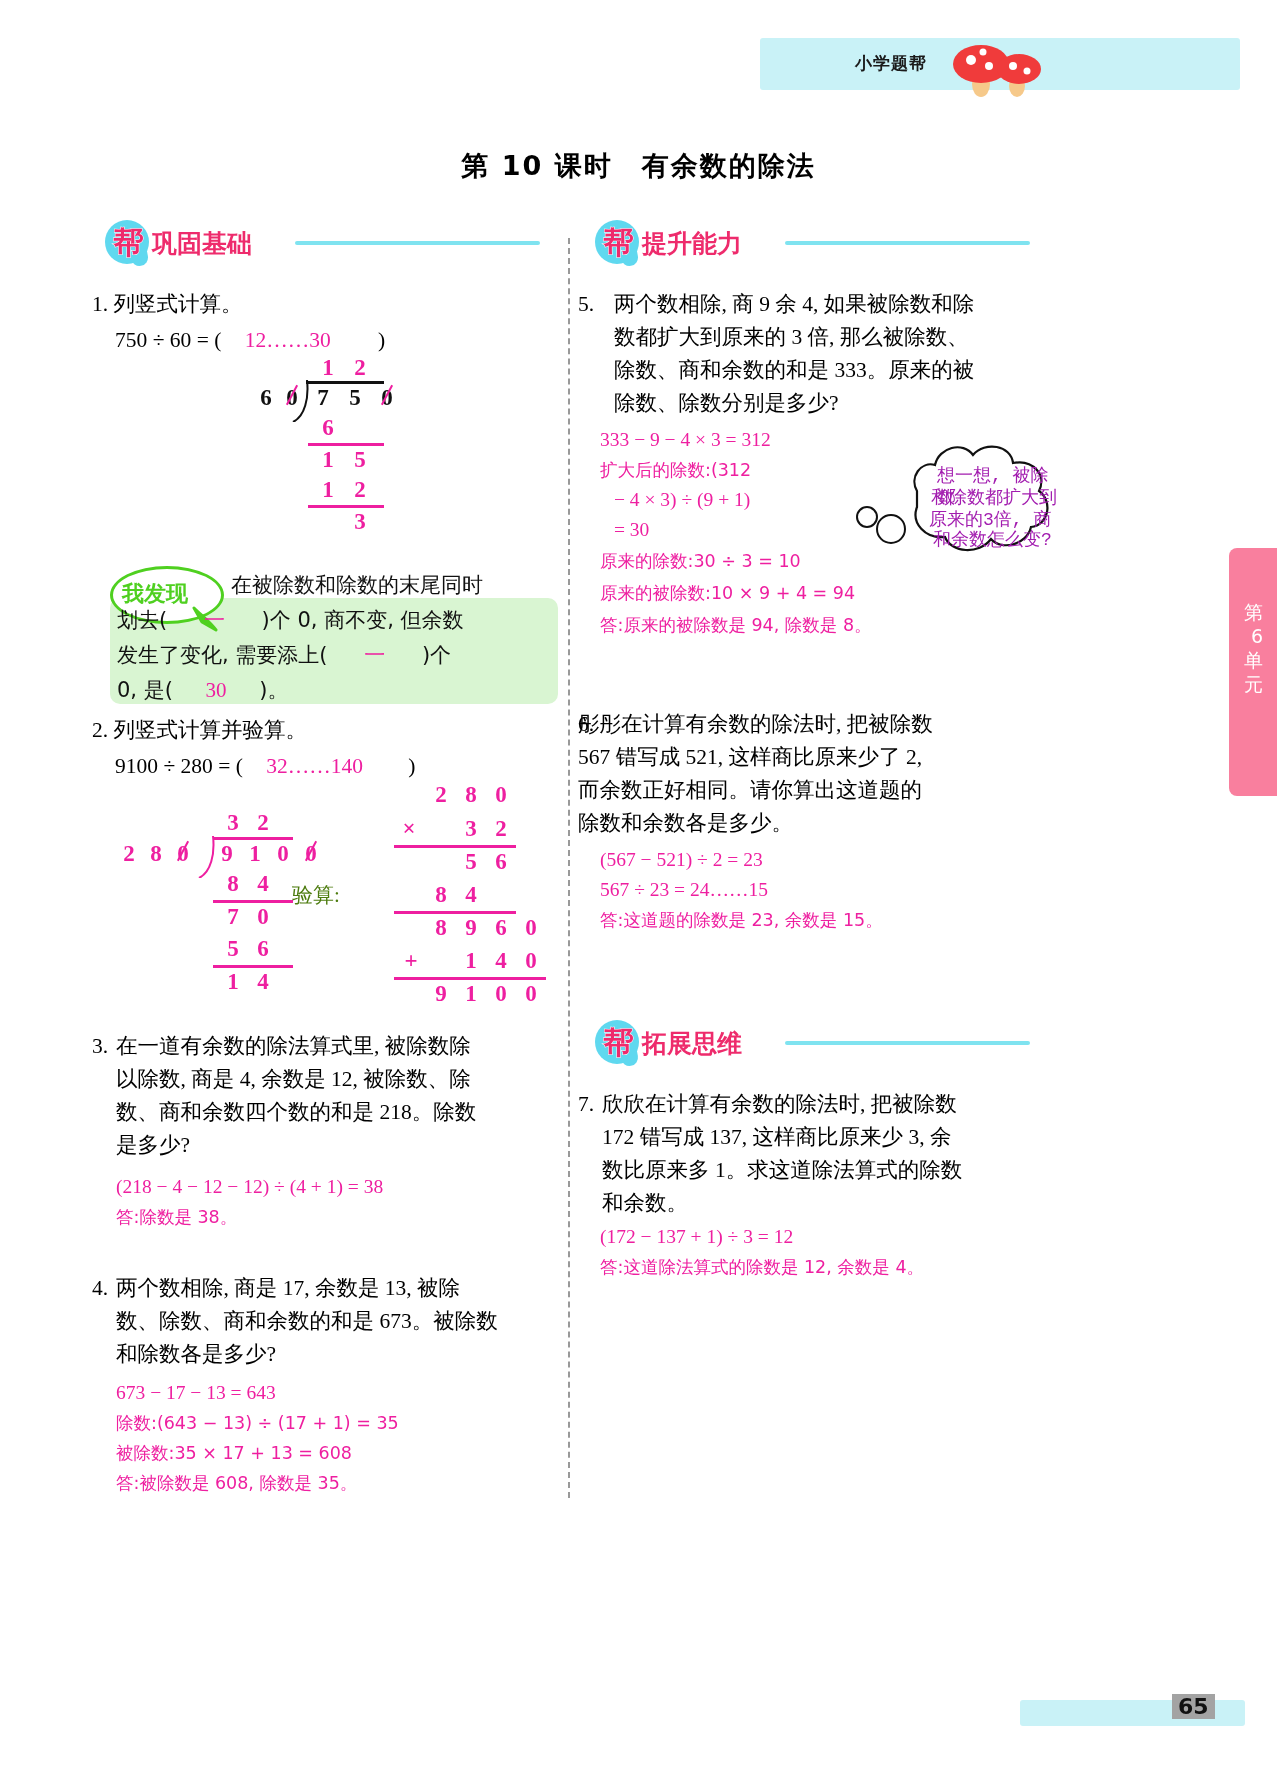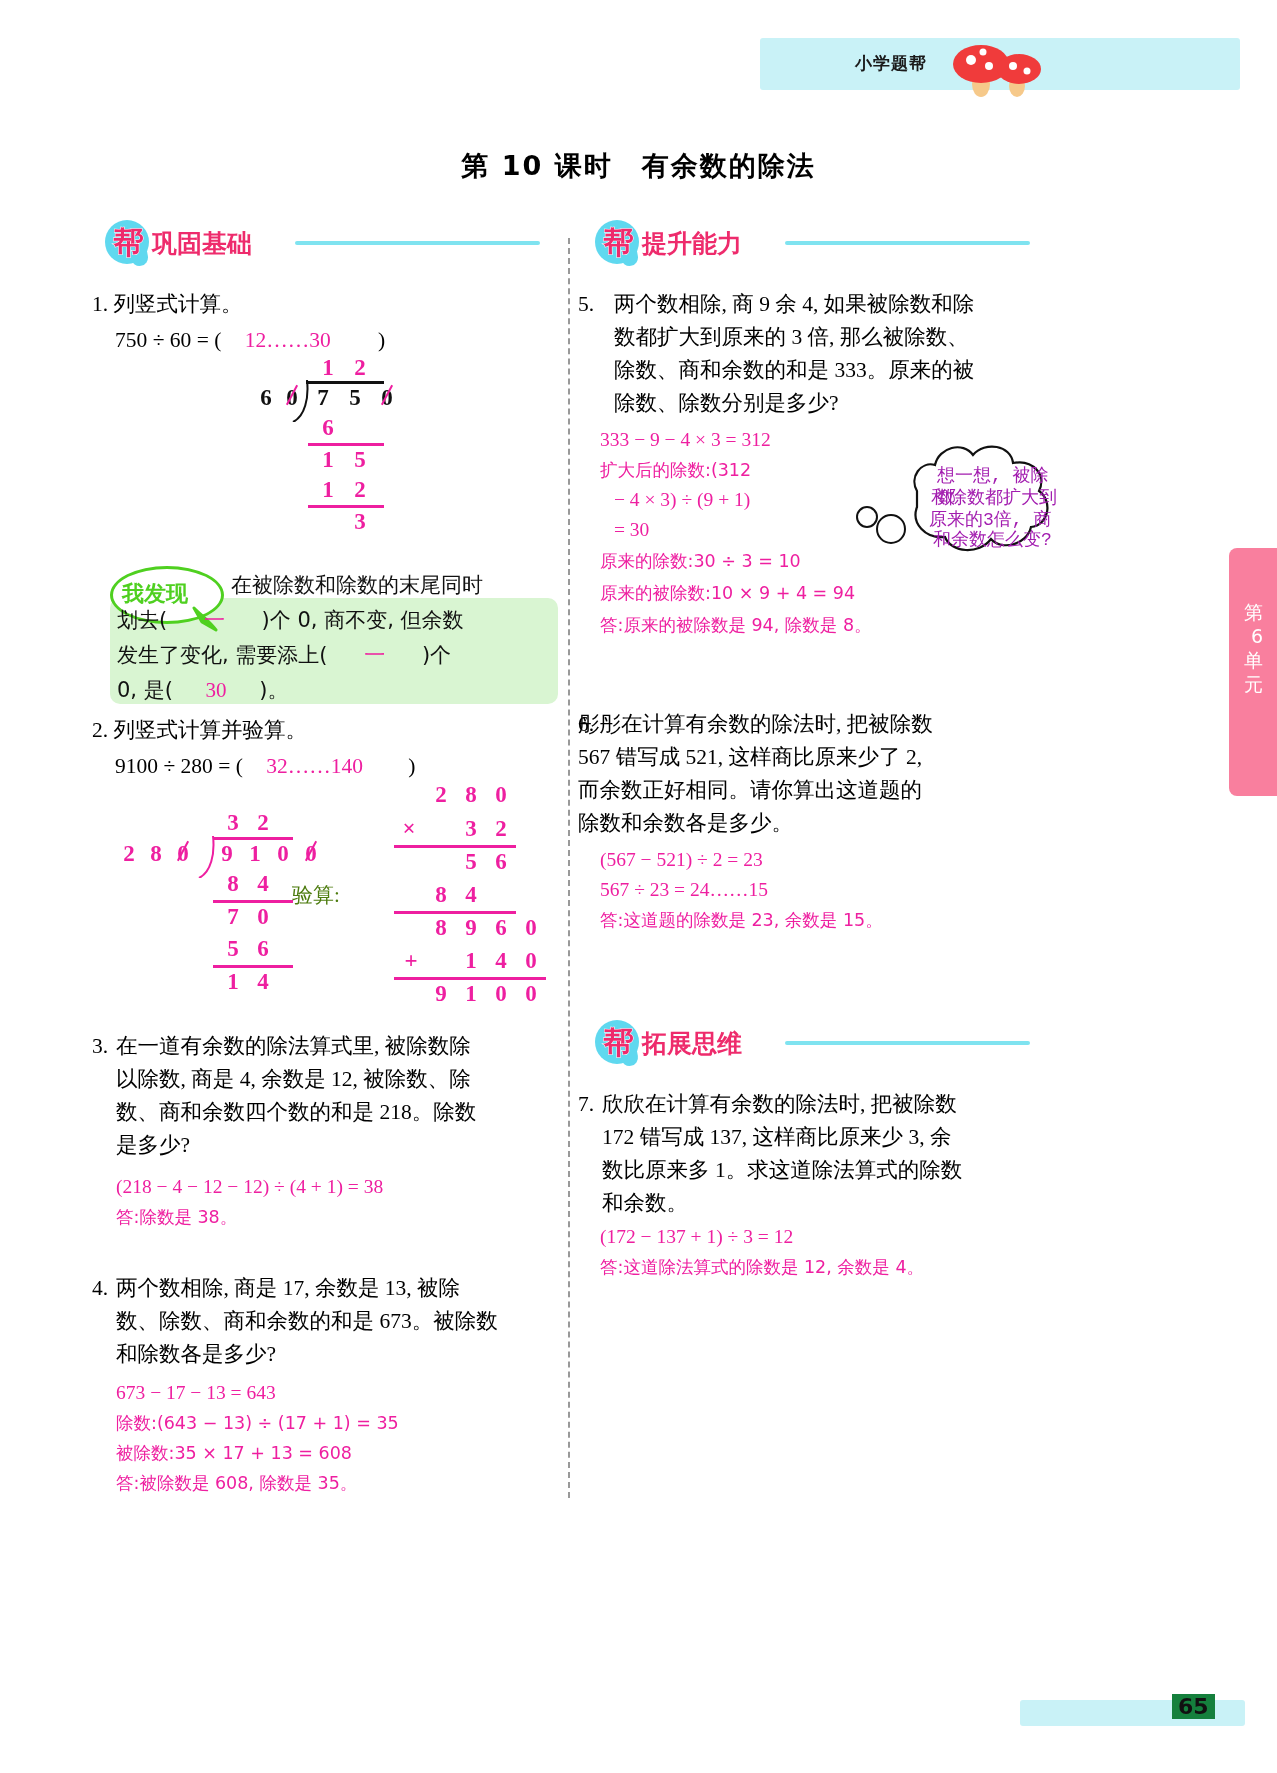--- a/index.html
+++ b/index.html
@@ -277,21 +277,21 @@
     border-radius: 3px;
   }
   .page-num {
     position: absolute;
     left: 1172px;
     top: 1694px;
     font-size: 22px;
     font-weight: bold;
     color: #111;
     font-family: "DejaVu Sans", "Liberation Sans", sans-serif;
-    background: #15803d;
+    background: #a3a3a3;
     padding: 0 6px;
   }
 </style>
 </head>
 <body>
 
 <div class="page">
 
   <div class="header-bar"></div>
   <div class="header-title">小学题帮</div>

